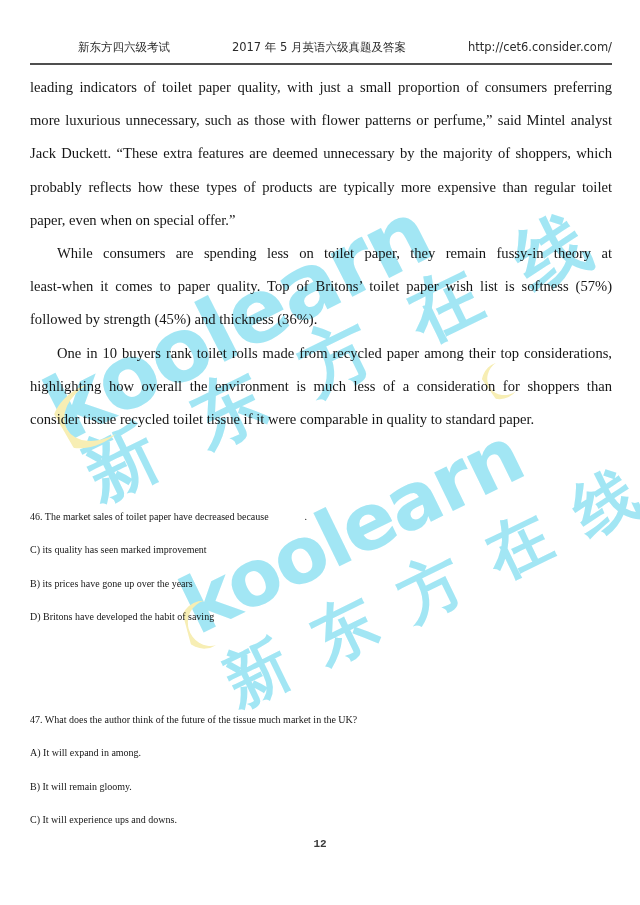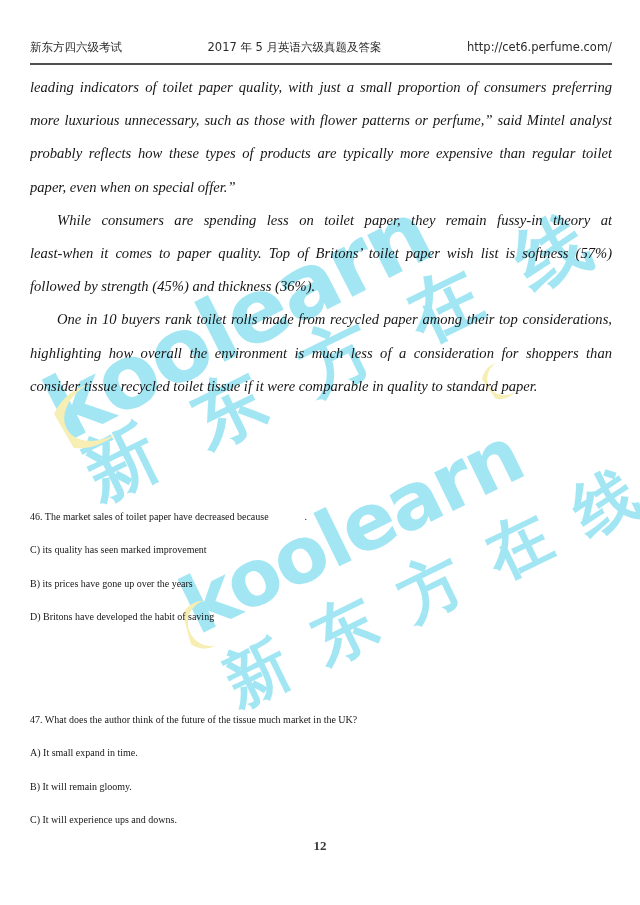--- a/index.html
+++ b/index.html
@@ -43,35 +43,34 @@
   .header {
     position: absolute;
     left: 30px; right: 28px; top: 40px;
     display: flex;
     justify-content: space-between;
     align-items: baseline;
     font-family: "DejaVu Sans", "Liberation Sans", sans-serif;
     font-size: 11.5px;
     color: #2b2b2b;
   }
-  .header .seg { white-space: nowrap; }
+  .header .seg { white-space: nowrap; margin-left: 48px; }
   .header-rule {
     position: absolute;
     left: 30px; right: 28px; top: 63px;
     height: 2px;
     background: #4f4f4f;
   }
 
   .passage {
     position: absolute;
     left: 30px; top: 71px;
     width: 582px;
     font-size: 14.6px;
     color: #161616;
-    font-style: italic;
   }
   .pline {
     height: 33.2px;
     line-height: 33.2px;
     text-align: justify;
     text-align-last: justify;
     overflow: hidden;
   }
   .pline.lastline { text-align-last: left; }
   .pline.indent { text-indent: 27px; }
@@ -85,22 +84,22 @@
   }
   .q46 { top: 500px; }
   .q47 { top: 703px; }
   .qline { height: 33.4px; line-height: 33.4px; white-space: nowrap; }
   .blank { display: inline-block; width: 36px; }
 
   .page-number {
     position: absolute;
     left: 0; right: 0; top: 838px;
     text-align: center;
-    font-family: Liberation Serif, serif;
-    font-size: 13px;
+    font-family: Liberation Mono, monospace;
+    font-size: 11px;
     font-weight: bold;
     color: #3a3a3a;
   }
 </style>
 </head>
 <body>
 
 <div class="page">
 
   <div class="wm-layer">
@@ -123,27 +122,28 @@
           <path d="M50 4 A48 48 0 1 0 50 96 A38 38 0 1 1 50 4 Z" fill="#f7eeb4"></path>
         </svg>
     </div>
   </div>
 
   <div class="content-layer">
 
     <div class="header">
       <span class="seg">新东方四六级考试</span>
       <span class="seg">2017 年 5 月英语六级真题及答案</span>
-      <span class="seg">http://cet6.perfume.com/</span>
+      <span class="seg">http://cet6.consider.com/</span>
     </div>
     <div class="header-rule"></div>
 
     <div class="passage">
       <div class="pline">leading indicators of toilet paper quality, with just a small proportion of consumers preferring</div>
       <div class="pline">more luxurious unnecessary, such as those with flower patterns or perfume,” said Mintel analyst</div>
+      <div class="pline">Jack Duckett. “These extra features are deemed unnecessary by the majority of shoppers, which</div>
       <div class="pline">probably reflects how these types of products are typically more expensive than regular toilet</div>
       <div class="pline lastline">paper, even when on special offer.”</div>
 
       <div class="pline indent">While consumers are spending less on toilet paper, they remain fussy-in theory at</div>
       <div class="pline">least-when it comes to paper quality. Top of Britons’ toilet paper wish list is softness (57%)</div>
       <div class="pline lastline">followed by strength (45%) and thickness (36%).</div>
 
       <div class="pline indent">One in 10 buyers rank toilet rolls made from recycled paper among their top considerations,</div>
       <div class="pline">highlighting how overall the environment is much less of a consideration for shoppers than</div>
       <div class="pline lastline">consider tissue recycled toilet tissue if it were comparable in quality to standard paper.</div>
@@ -168,21 +168,21 @@
       </div>
     </div>
 
     <div class="qa q47">
       <div class="qline">
         <span>47.</span>
         <span>What does the author think of the future of the tissue much market in the UK?</span>
       </div>
       <div class="qline">
         <span>A)</span>
-        <span>It small expand in time.</span>
+        <span>It will expand in among.</span>
       </div>
       <div class="qline">
         <span>B)</span>
         <span>It will remain gloomy.</span>
       </div>
       <div class="qline">
         <span>C)</span>
         <span>It will experience ups and downs.</span>
       </div>
     </div>

